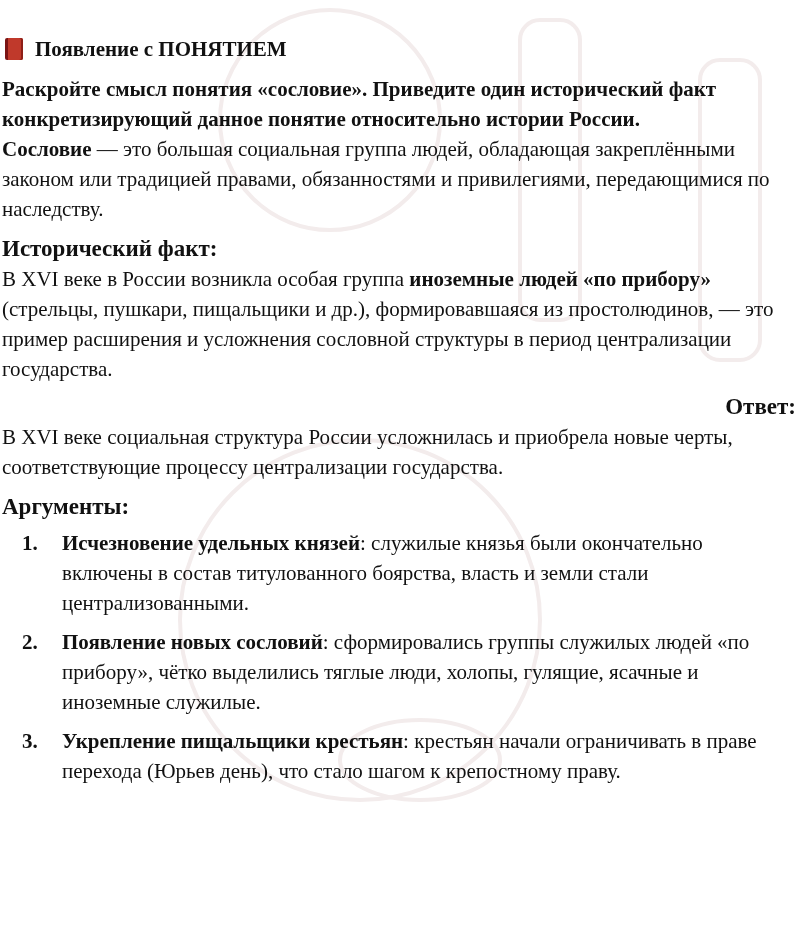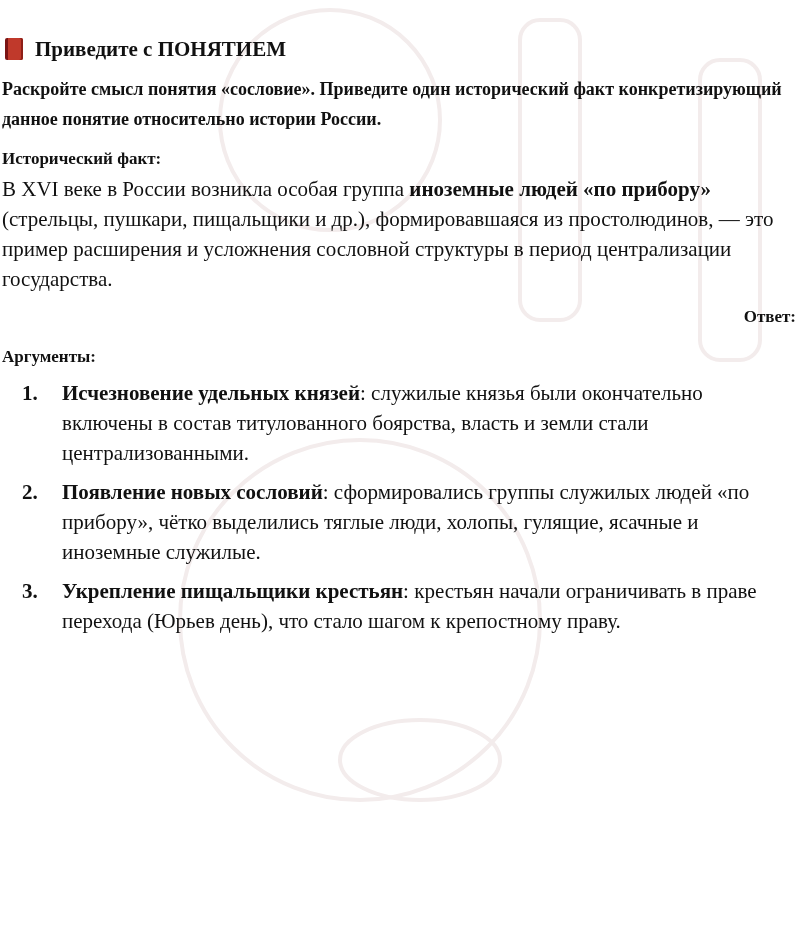--- a/index.html
+++ b/index.html
@@ -21,24 +21,24 @@
     .book-icon {
       display: inline-block; width: 18px; height: 22px; margin-left: 3px; margin-right: 12px;
       background: linear-gradient(90deg, #7a1414 0 3px, #c0392b 3px 100%);
       border-radius: 2px; box-shadow: inset -2px 0 0 #8e1f17;
     }
     .q-icon {
       display: inline-block; width: 18px; margin-left: 6px; margin-right: 12px;
       color: #d0322b; font-weight: bold; font-size: 24px; text-align: center; line-height: 28px;
     }
     .task {
-      font-weight: bold; font-size: 18px; line-height: 30px; margin-top: 11px;
+      font-weight: bold; font-size: 21px; line-height: 30px; margin-top: 11px;
     }
     p.body { margin: 0; font-size: 21px; line-height: 30px; }
-    .label { font-weight: bold; font-size: 17px; line-height: 30px; }
+    .label { font-weight: bold; font-size: 23px; line-height: 30px; }
     .b { font-weight: bold; }
     .mt10 { margin-top: 10px; }
     .mt8 { margin-top: 8px; text-align: right; }
     ol.args { list-style: none; margin: 6px 0 0 0; padding: 0; }
     ol.args li {
       position: relative; padding-left: 60px; font-size: 21px; line-height: 30px; margin-bottom: 9px;
     }
     ol.args li .num {
       position: absolute; left: 20px; top: 0; font-weight: bold;
     }
@@ -56,33 +56,37 @@
     <rect x="520" y="20" width="60" height="300" rx="20"></rect>
     <rect x="700" y="60" width="60" height="300" rx="20"></rect>
     <ellipse cx="420" cy="760" rx="80" ry="40"></ellipse>
   </g>
 </svg>
 
 <div class="page content">
 
   <div class="section-head">
     <span class="book-icon"></span>
-    <span>Приведите с ПОНЯТИЕМ</span>
+    <span>Появление с ПОНЯТИЕМ</span>
   </div>
 
   <div class="task">Раскройте смысл понятия «сословие». Приведите один исторический факт конкретизирующий данное понятие относительно истории России.</div>
 
+  <p class="body mt10">
+    <span class="b">Сословие</span><span> — это большая социальная группа людей, обладающая закреплёнными законом или традицией правами, обязанностями и привилегиями, передающимися по наследству.</span>
+  </p>
 
   <div class="label mt10">Исторический факт:</div>
   <p class="body">
     <span>В XVI веке в России возникла особая группа </span><span class="b">иноземные людей «по прибору»</span><span> (стрельцы, пушкари, пищальщики и др.), формировавшаяся из простолюдинов, — это пример расширения и усложнения сословной структуры в период централизации государства.</span>
   </p>
 
 
   <div class="label mt8">Ответ:</div>
+  <p class="body">В XVI веке социальная структура России усложнилась и приобрела новые черты, соответствующие процессу централизации государства.</p>
 
   <div class="label mt10">Аргументы:</div>
   <ol class="args">
     <li>
       <span class="num">1.</span>
       <span class="b">Исчезновение удельных князей</span><span>: служилые князья были окончательно включены в состав титулованного боярства, власть и земли стали централизованными.</span>
     </li>
     <li>
       <span class="num">2.</span>
       <span class="b">Появление новых сословий</span><span>: сформировались группы служилых людей «по прибору», чётко выделились тяглые люди, холопы, гулящие, ясачные и иноземные служилые.</span>

